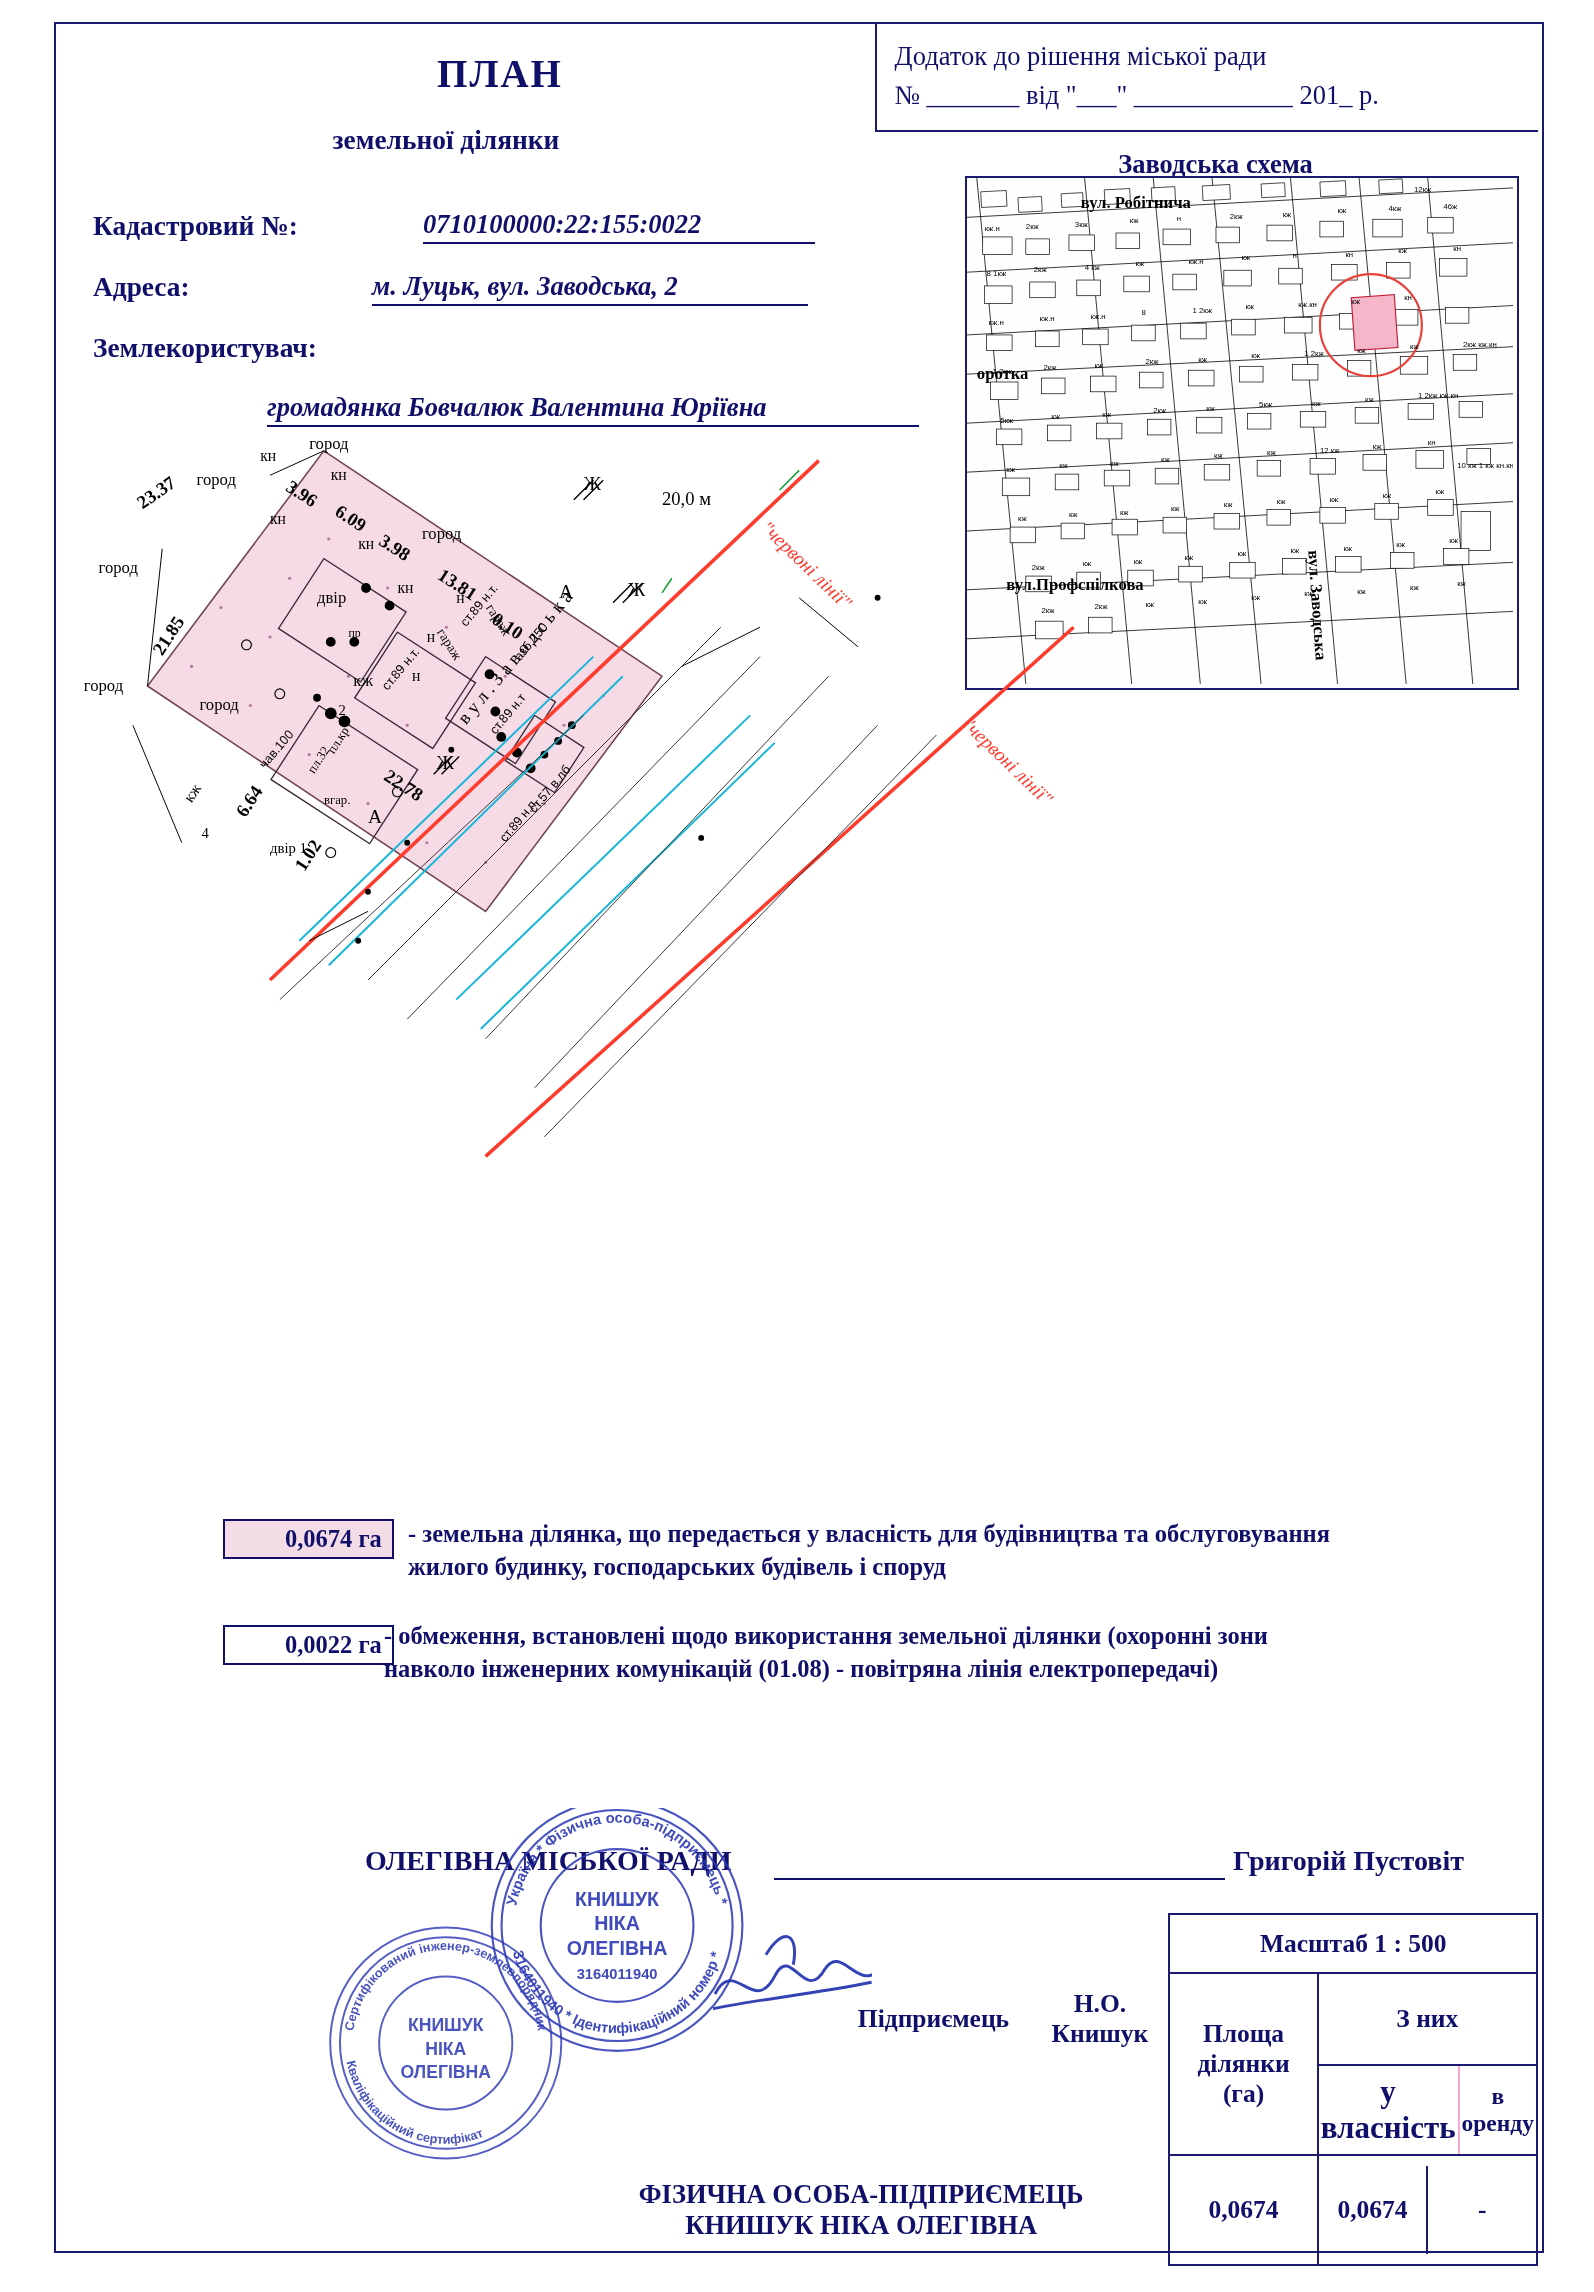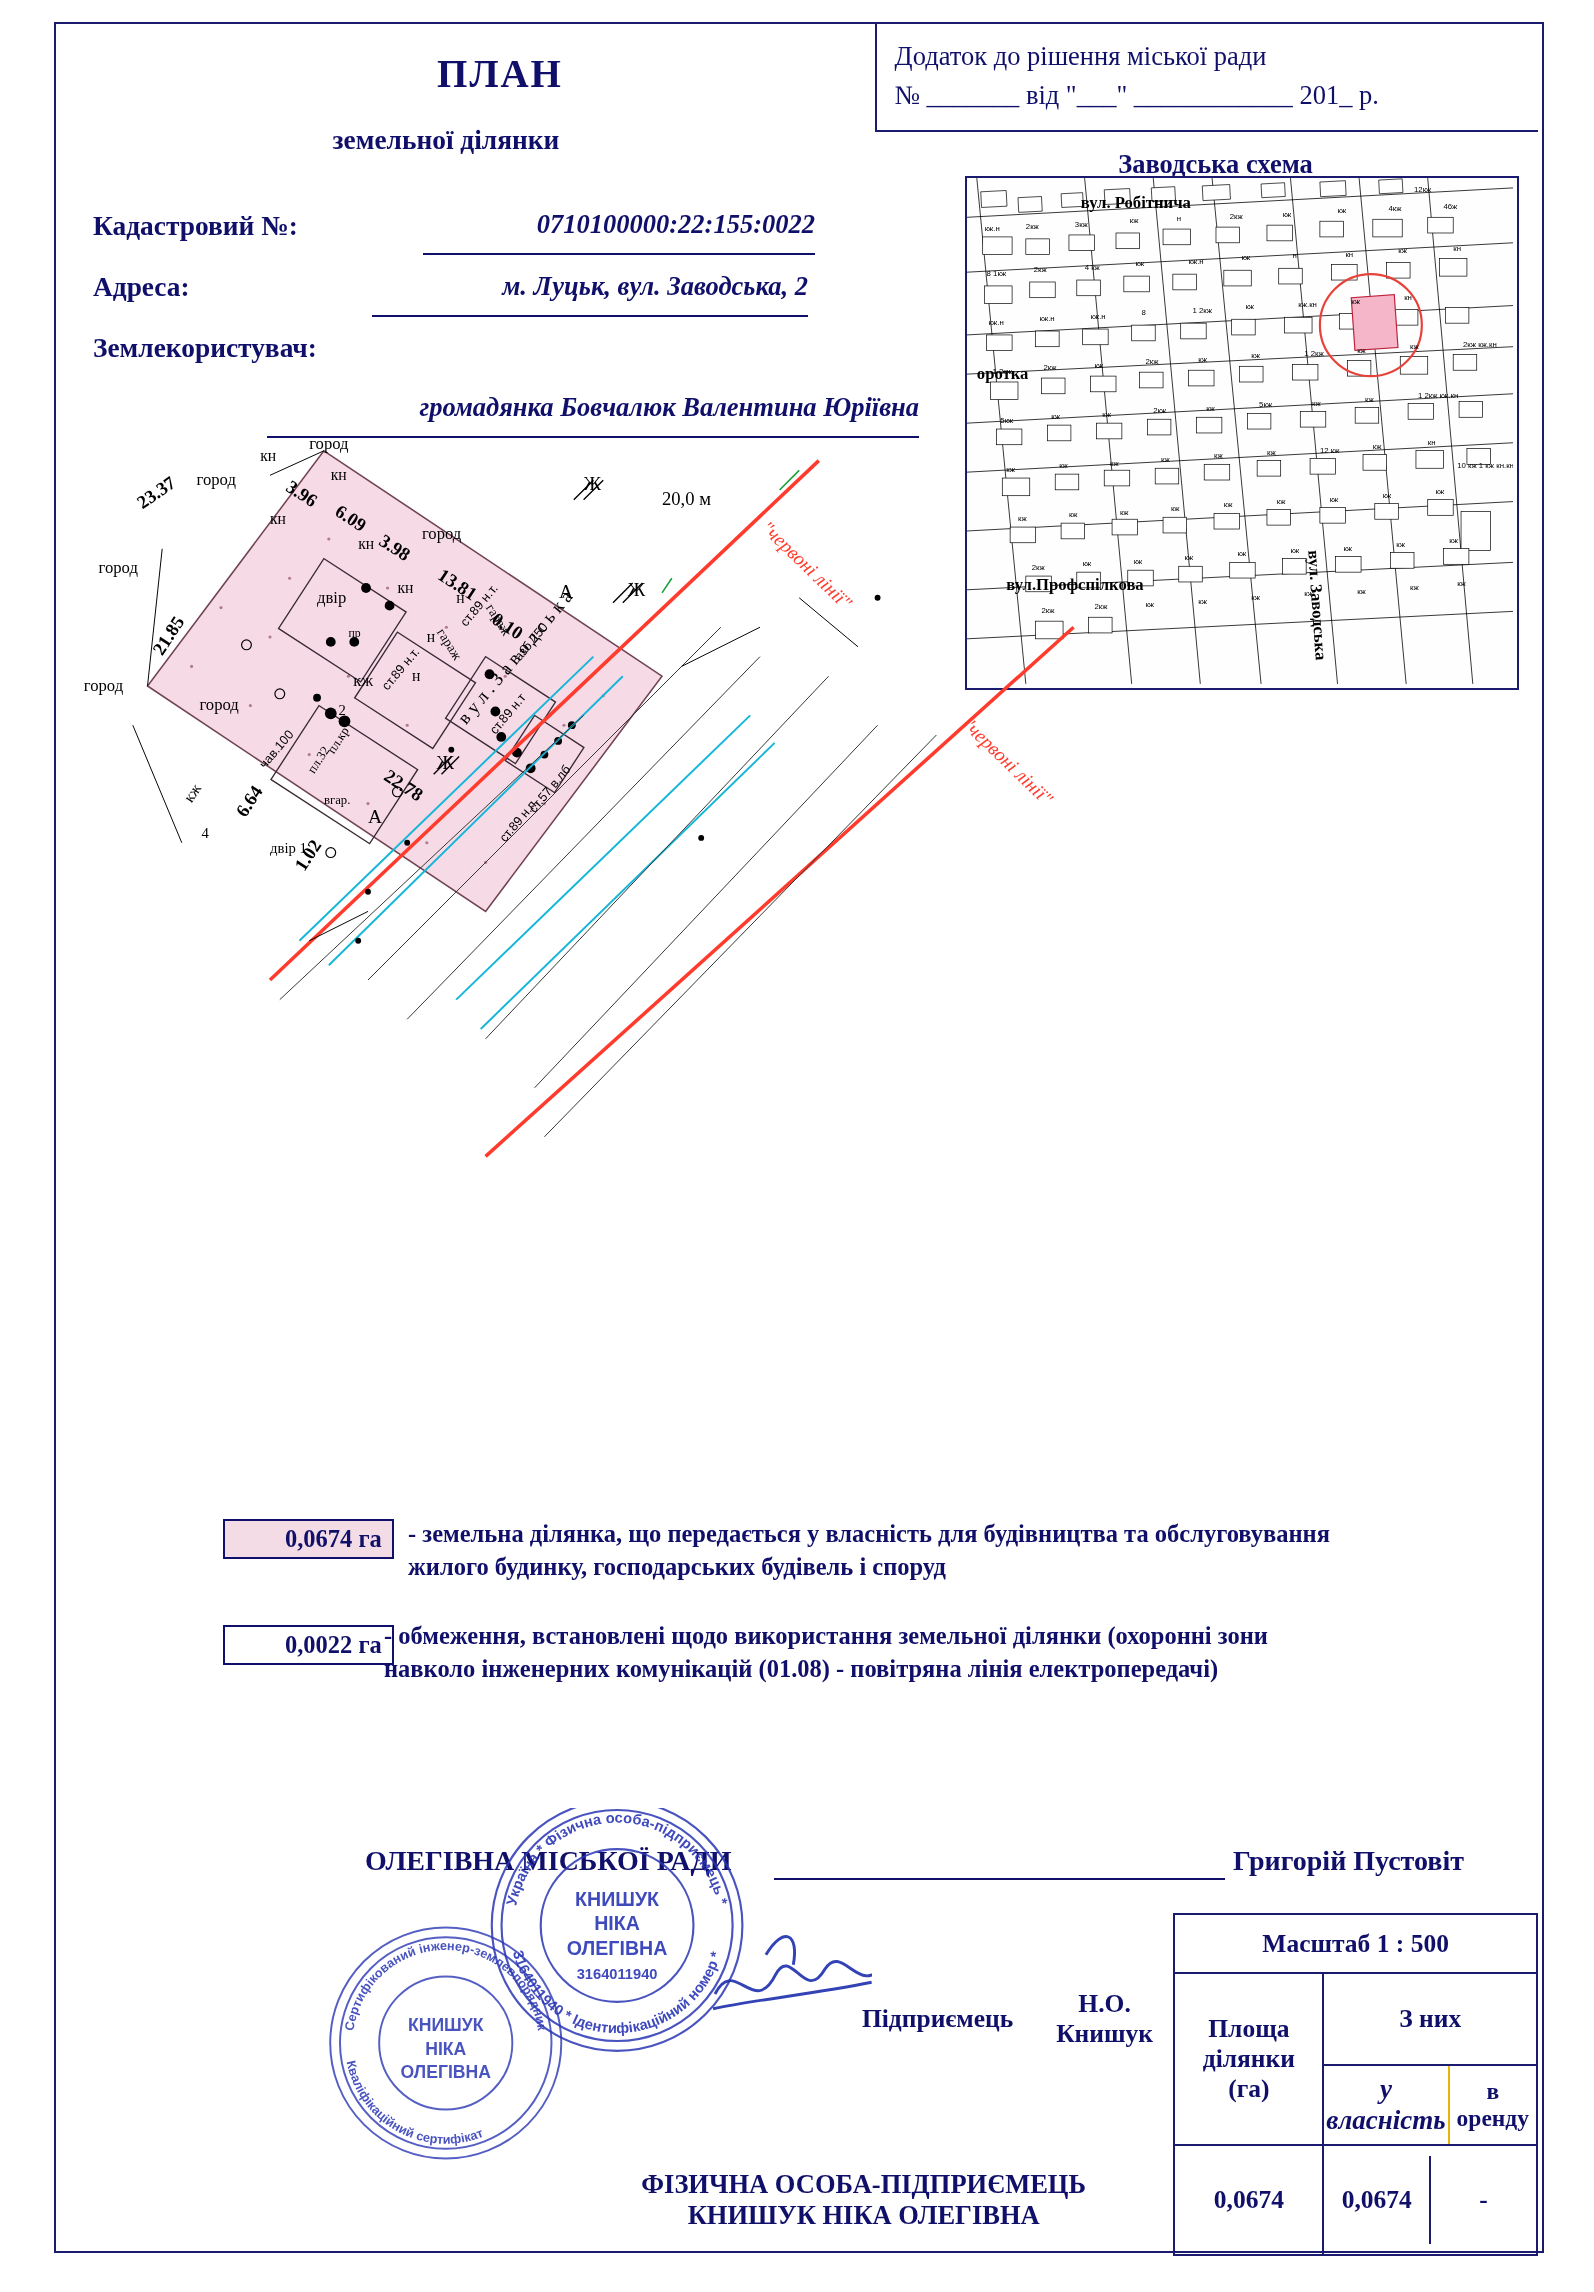--- a/index.html
+++ b/index.html
@@ -29,22 +29,22 @@
   }
   .title-sub{
     position:absolute;left:240px;top:125px;width:412px;text-align:center;
     color:#10106a;font-size:27.4px;font-weight:bold;
   }
   .lbl{
     position:absolute;color:#10106a;font-size:27.4px;font-weight:bold;
   }
   .val-it{
     position:absolute;color:#10106a;font-size:26.5px;font-weight:bold;
-    font-style:italic;border-bottom:2px solid #10106a;padding-bottom:13px;
-    text-align:right;
+    font-style:italic;border-bottom:2px solid #10106a;padding-bottom:2px;
+    text-align:left;
   }
   
   .sit-title{
     position:absolute;left:1049px;top:149px;width:333px;text-align:center;
     color:#10106a;font-size:26.5px;font-weight:bold;
   }
   .sit-box{
     position:absolute;left:965px;top:176px;width:550px;height:510px;
     border:2px solid #1a1a6e;background:#fefefe;overflow:hidden;
   }
@@ -542,21 +542,21 @@
       <td style="width:210px;">З них</td>
     </tr>
     <tr>
       <td class="blank" style="height:61px;"></td>
       <td class="blank"></td>
       <td class="blank"></td>
       <td style="padding:0;">
         <table style="width:100%;border-collapse:collapse;">
           <tbody>
                 <tr>
-            <td style="border:none;border-right:2px solid #eab308;width:50%;font-size:27px;padding:7.8px 2px;font-style:italic;">у власність</td>
+            <td style="border:none;border-right:2px solid #f9a8d4;width:50%;font-size:31px;padding:7.8px 2px;">у власність</td>
             <td style="border:none;width:50%;font-size:23.5px;padding:7.8px 2px;">в оренду</td>
           </tr>
         </tbody>
             </table>
       </td>
     </tr>
     <tr>
       <td colspan="3" class="blank" style="height:108px;font-size:26.5px;">
         <div>ФІЗИЧНА ОСОБА-ПІДПРИЄМЕЦЬ</div>
         <div>КНИШУК НІКА ОЛЕГІВНА</div>

